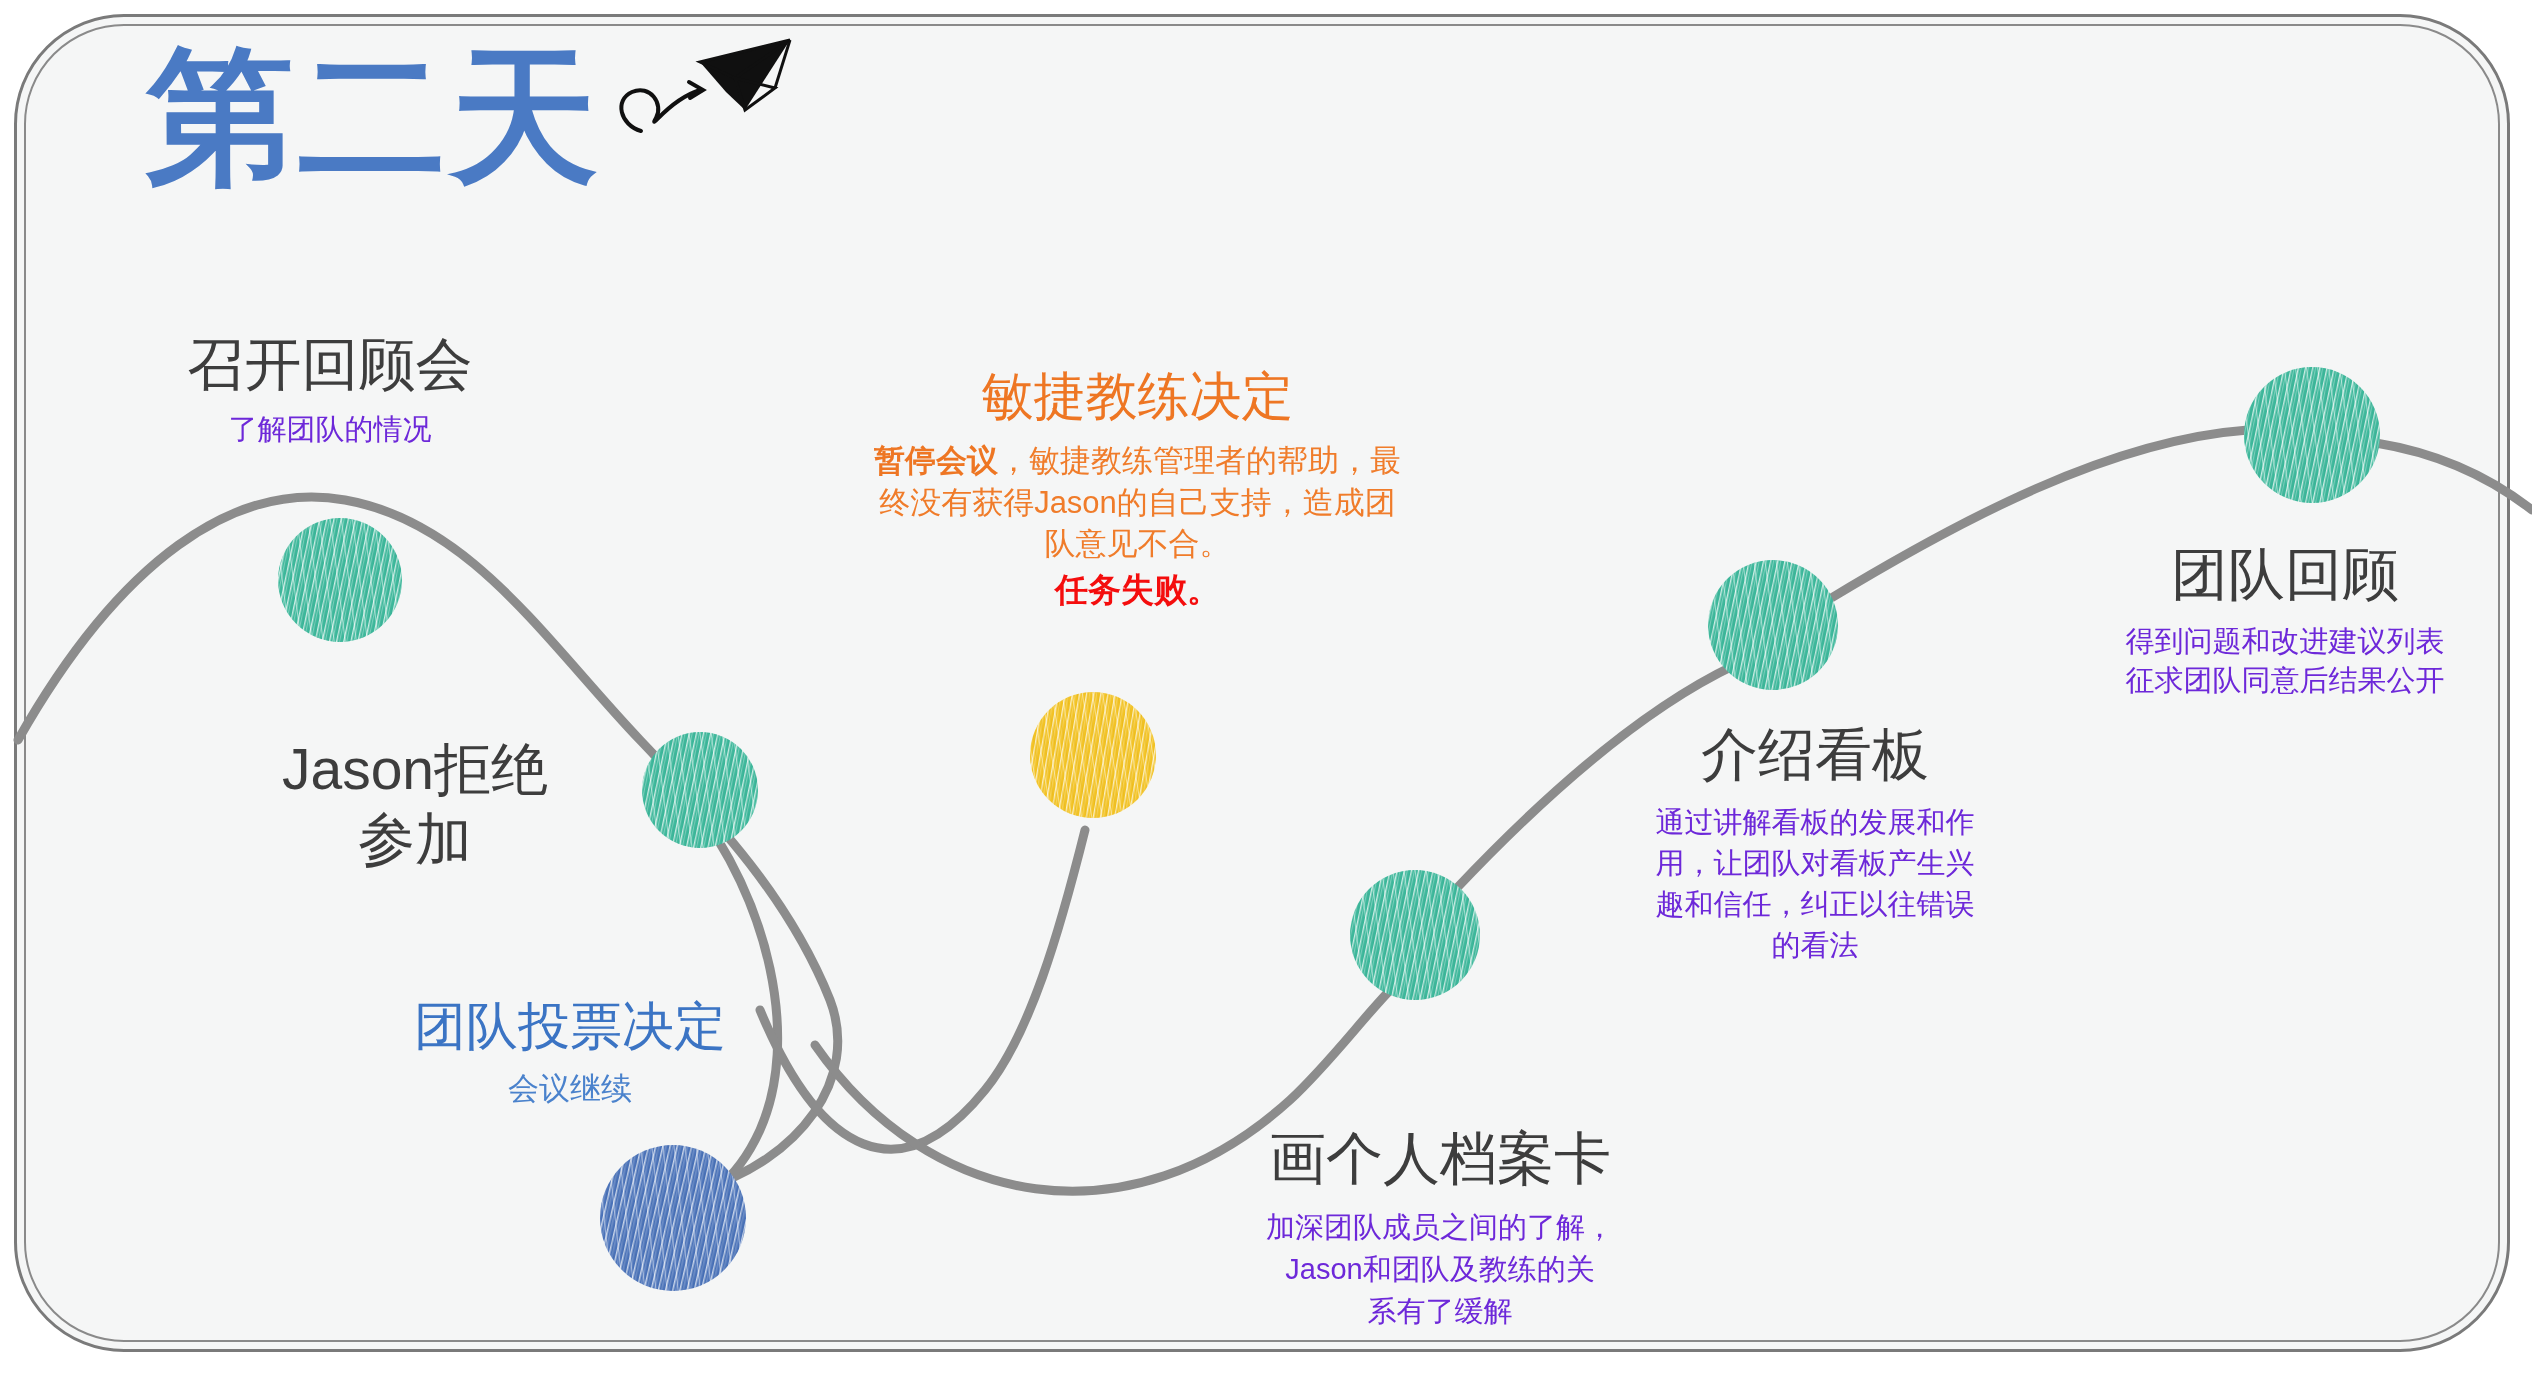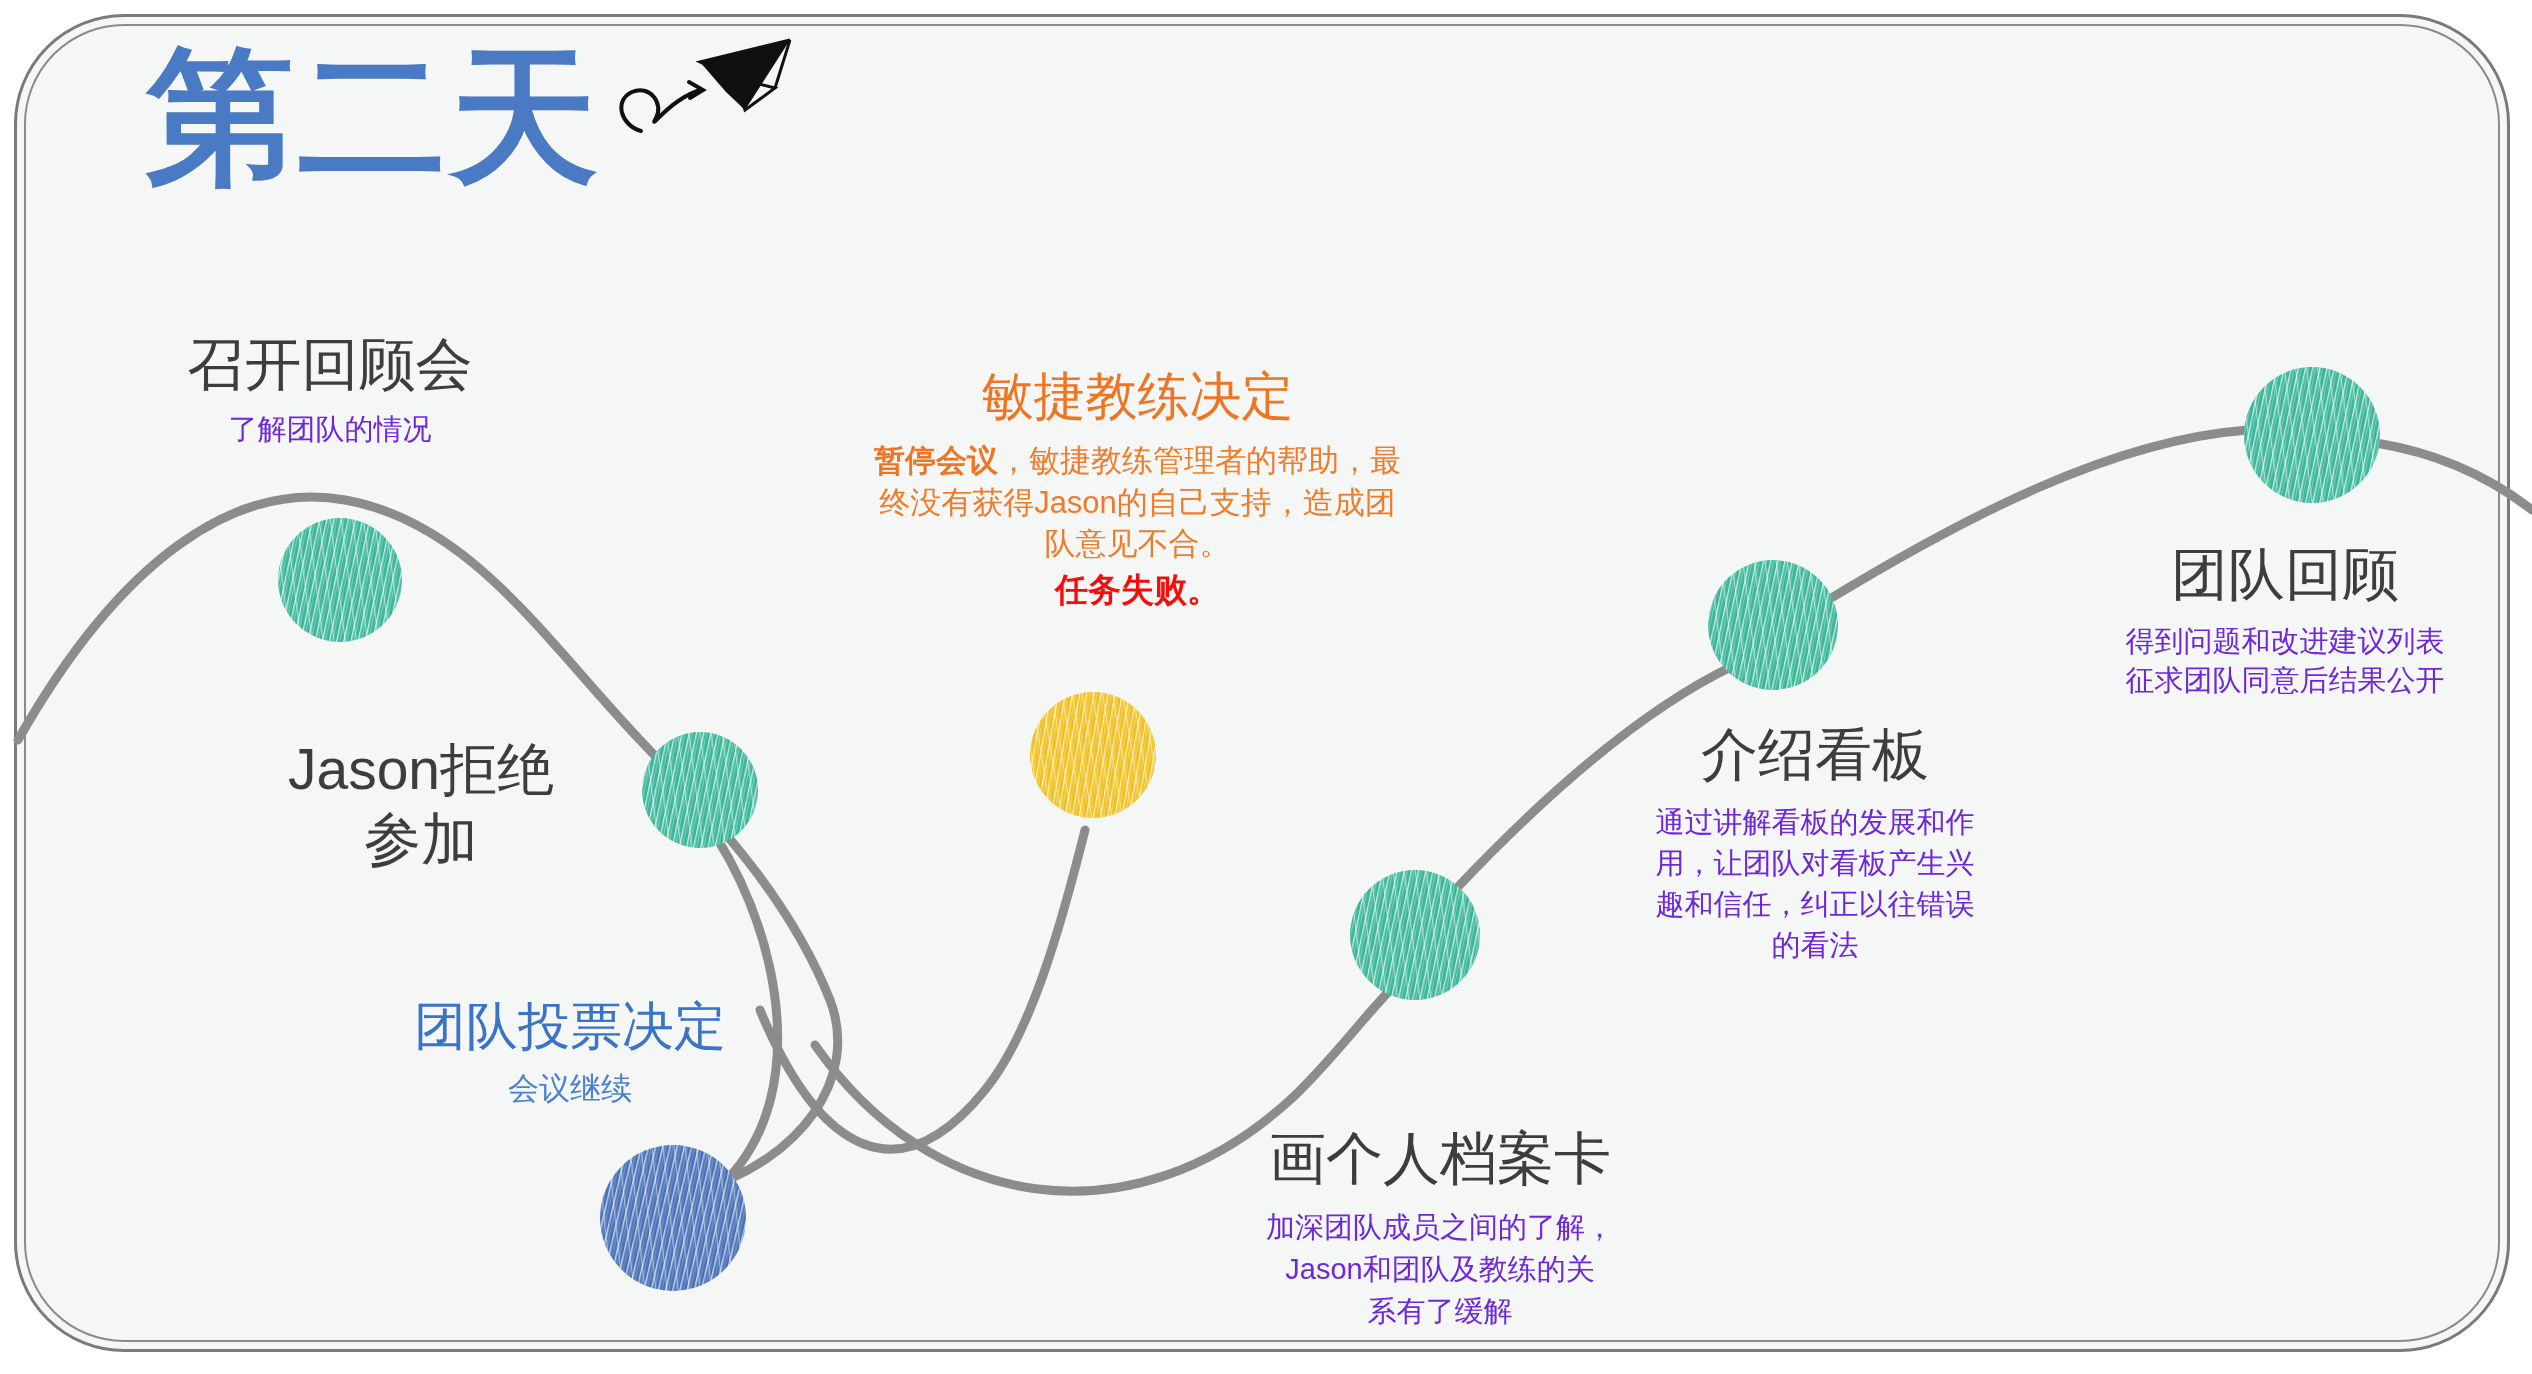--- a/index.html
+++ b/index.html
@@ -193,21 +193,21 @@
     </g>
   </svg>
 
   <div class="title">第二天</div>
 
   <div class="node-label" style="left:100px; top:330px; width:460px;">
     <span class="nl-head">召开回顾会</span>
     <span class="nl-body">了解团队的情况</span>
   </div>
 
-  <div class="node-label" style="left:221px; top:735px; width:400px;">
+  <div class="node-label" style="left:215px; top:735px; width:400px;">
     <span class="nl-head">Jason拒绝
 参加</span>
   </div>
 
   <div class="node-label accent-orange" style="left:865px; top:365px; width:545px;">
     <span class="nl-head">敏捷教练决定</span>
     <span class="nl-body"><span class="bold-orange">暂停会议</span><span>，敏捷教练管理者的帮助，最终没有获得Jason的自己支持，造成团队意见不合。</span><span class="fail-red">任务失败。</span></span>
   </div>
 
   <div class="node-label accent-blue" style="left:350px; top:995px; width:440px;">

